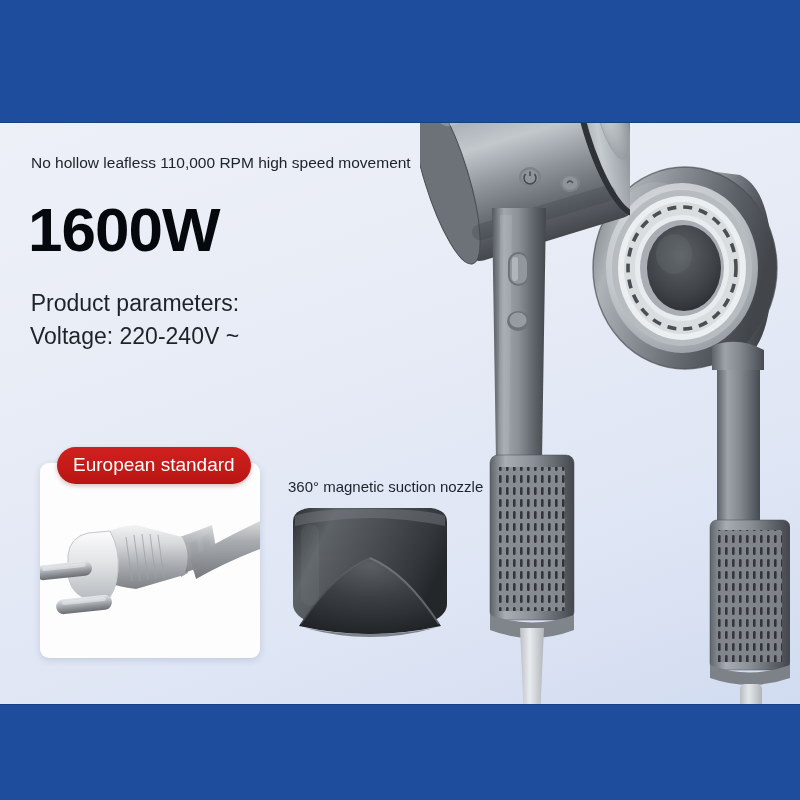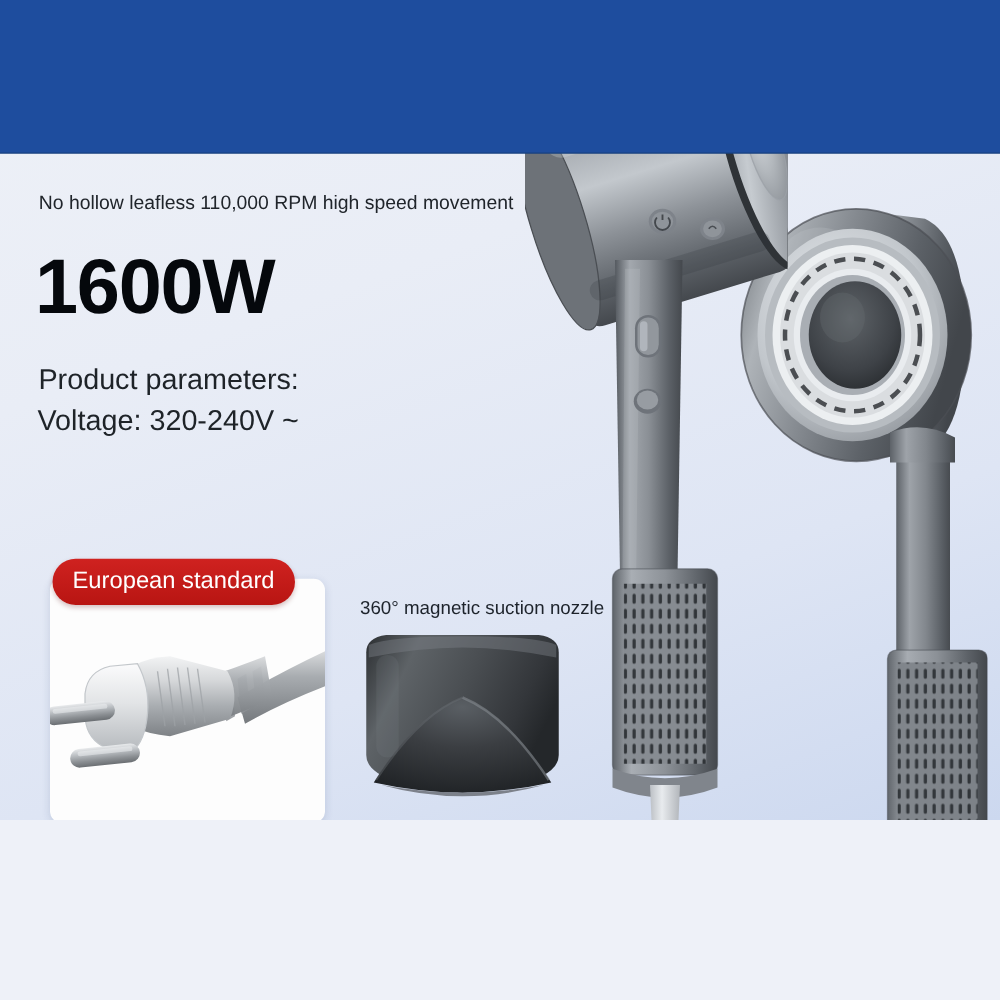--- a/index.html
+++ b/index.html
@@ -2,21 +2,21 @@
 <html><head>
 <meta charset="utf-8">
 <style>
   html,body{margin:0;padding:0;}
   body{
     width:800px;height:800px;overflow:hidden;
     font-family:"Liberation Sans", sans-serif;
     background:#eef1f8;
   }
   #page{
-    position:relative;width:800px;height:656px;
+    position:relative;width:800px;height:800px;
     background:linear-gradient(160deg,#eef1f7 0%, #e9edf6 35%, #dee5f4 70%, #ccd8ef 100%);
     overflow:hidden;
   }
 
   
   .banner{
     position:absolute;left:0;width:800px;
     background:#1e4d9e;
     z-index:6;
   }
@@ -55,21 +55,21 @@
   }
 
   
   .plug-card{
     position:absolute;left:40px;top:463px;width:220px;height:195px;
     background:#fdfdfd;border-radius:9px;
     box-shadow:0 2px 7px rgba(40,60,110,.16);
     z-index:3;overflow:hidden;
   }
   .eu-badge{
-    position:absolute;left:42px;top:447px;z-index:5;
+    position:absolute;left:57px;top:447px;z-index:5;
     background:linear-gradient(180deg,#cf2220 0%, #b81512 100%);
     color:#fff;font-size:19px;padding:7px 16px 8px;
     border-radius:22px;white-space:nowrap;
     box-shadow:0 2px 4px rgba(90,10,10,.25);
   }
 
   
   .plug-wrap{position:absolute;left:0;top:0;width:220px;height:195px;}
 
   
@@ -272,21 +272,21 @@
     </svg>
   </div>
 
   <div class="banner banner-top"></div>
   <div class="title-ash">Ash silver</div>
 
   <div class="tagline">No hollow leafless 110,000 RPM high speed movement</div>
   <div class="watt">1600W</div>
   <div class="params">
     <div>Product parameters:</div>
-    <div>Voltage: 320-240V ~</div>
+    <div>Voltage: 220-240V ~</div>
   </div>
 
   <div class="plug-card">
     <div class="plug-wrap">
       <svg width="220" height="195" viewBox="0 0 220 195">
         <defs>
           <linearGradient id="pBody" x1="0" y1="0" x2="0" y2="1">
             <stop offset="0" stop-color="#f2f3f4"></stop>
             <stop offset="0.3" stop-color="#d6d8da"></stop>
             <stop offset="0.62" stop-color="#a9adb1"></stop>

